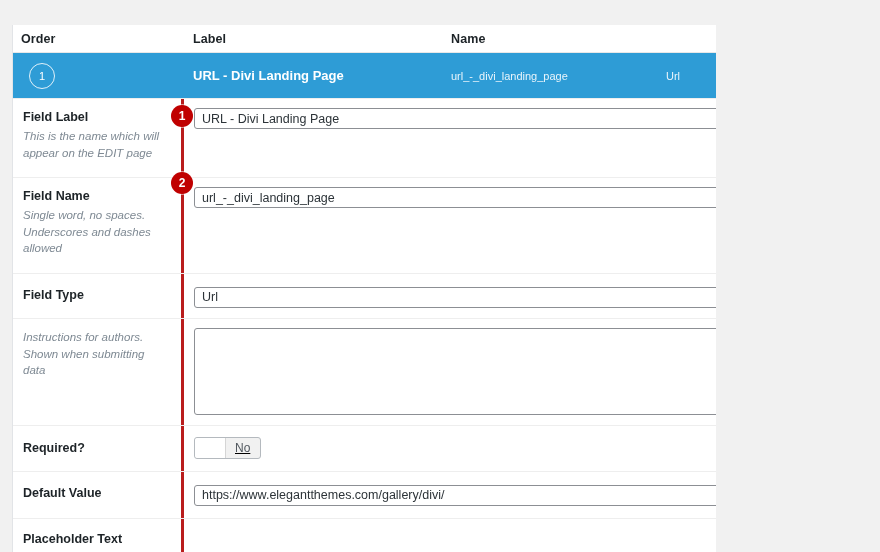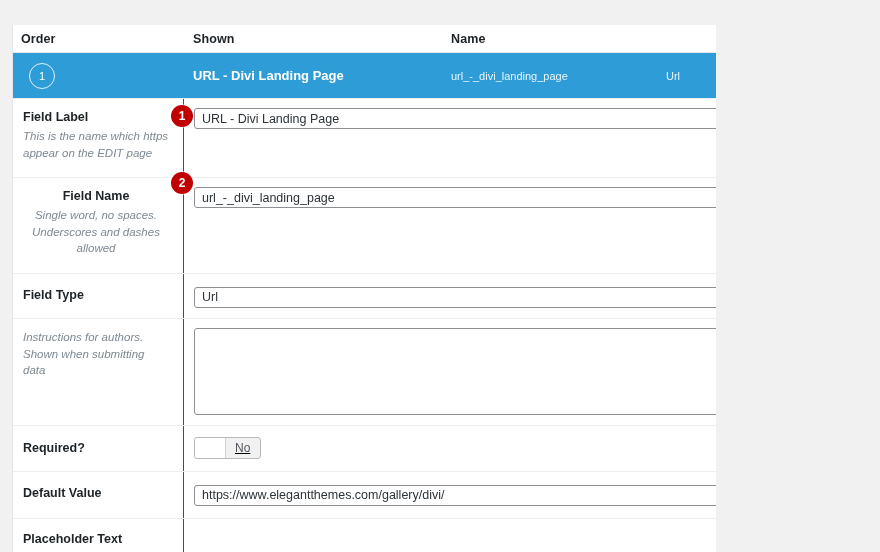--- a/index.html
+++ b/index.html
@@ -97,21 +97,21 @@
     border-top: 1px solid #eeeeee;
     background: #ffffff;
     min-height: 40px;
   }
   .setting:first-of-type { border-top: none; }
 
   .lbl-col {
     width: 171px;
     flex: 0 0 171px;
     padding: 10px 14px 12px 10px;
-    border-right: 1px solid #b91c1c;
+    border-right: 3px solid #b91c1c;
     background: #ffffff;
   }
   .lbl-title {
     font-size: 12.5px;
     font-weight: bold;
     color: #1d2327;
     line-height: 1.35;
     margin-bottom: 2px;
   }
   .lbl-desc {
@@ -223,21 +223,21 @@
     z-index: 20;
     box-shadow: 0 0 0 1px rgba(255,255,255,0.55);
   }
   #annot-1 { left: 171px; top: 90px; }
   #annot-2 { left: 171px; top: 157px; }
 
   
   .r-label .inp-col,
   .r-name  .inp-col { padding-top: 9px; }
   .r-label .lbl-col { padding-bottom: 16px; }
-  .r-name  .lbl-col { padding-bottom: 16px; text-align: center; }
+  .r-name  .lbl-col { padding-bottom: 16px; }
   .r-type  { min-height: 39px; }
   .r-type .lbl-col { padding-top: 13px; }
   .r-type .inp-col { padding-top: 13px; }
   .r-instr .lbl-col { padding-bottom: 20px; }
   .r-req { min-height: 42px; }
   .r-req .lbl-col { padding-top: 14px; }
   .r-req .inp-col { padding-top: 11px; text-decoration: underline; }
   .r-default .lbl-col { padding-top: 13px; padding-bottom: 14px; }
   .r-default .inp-col { padding-top: 13px; }
   .r-ph .lbl-col { padding-top: 12px; padding-bottom: 14px; }
@@ -245,37 +245,37 @@
 </style>
 </head>
 <body>
 
 <div class="screen">
 
   <div class="panel">
 
     <div class="thead">
       <div class="th col-order">Order</div>
-      <div class="th col-label">Shown</div>
+      <div class="th col-label">Label</div>
       <div class="th col-name">Name</div>
     </div>
 
     <div class="field-row" style="background: rgb(46, 156, 214);">
       <div class="order-cell">
         <div class="order-badge">1</div>
       </div>
       <div class="row-label">URL - Divi Landing Page</div>
       <div class="row-name">url_-_divi_landing_page</div>
       <div class="row-type">Url</div>
     </div>
 
     <div class="setting r-label">
       <div class="lbl-col">
         <div class="lbl-title">Field Label</div>
-        <div class="lbl-desc">This is the name which https appear on the EDIT page</div>
+        <div class="lbl-desc">This is the name which will appear on the EDIT page</div>
       </div>
       <div class="inp-col">
         <input class="txtinput" type="text" value="URL - Divi Landing Page" style="">
       </div>
     </div>
 
     <div class="setting r-name">
       <div class="lbl-col">
         <div class="lbl-title">Field Name</div>
         <div class="lbl-desc">Single word, no spaces. Underscores and dashes allowed</div>

